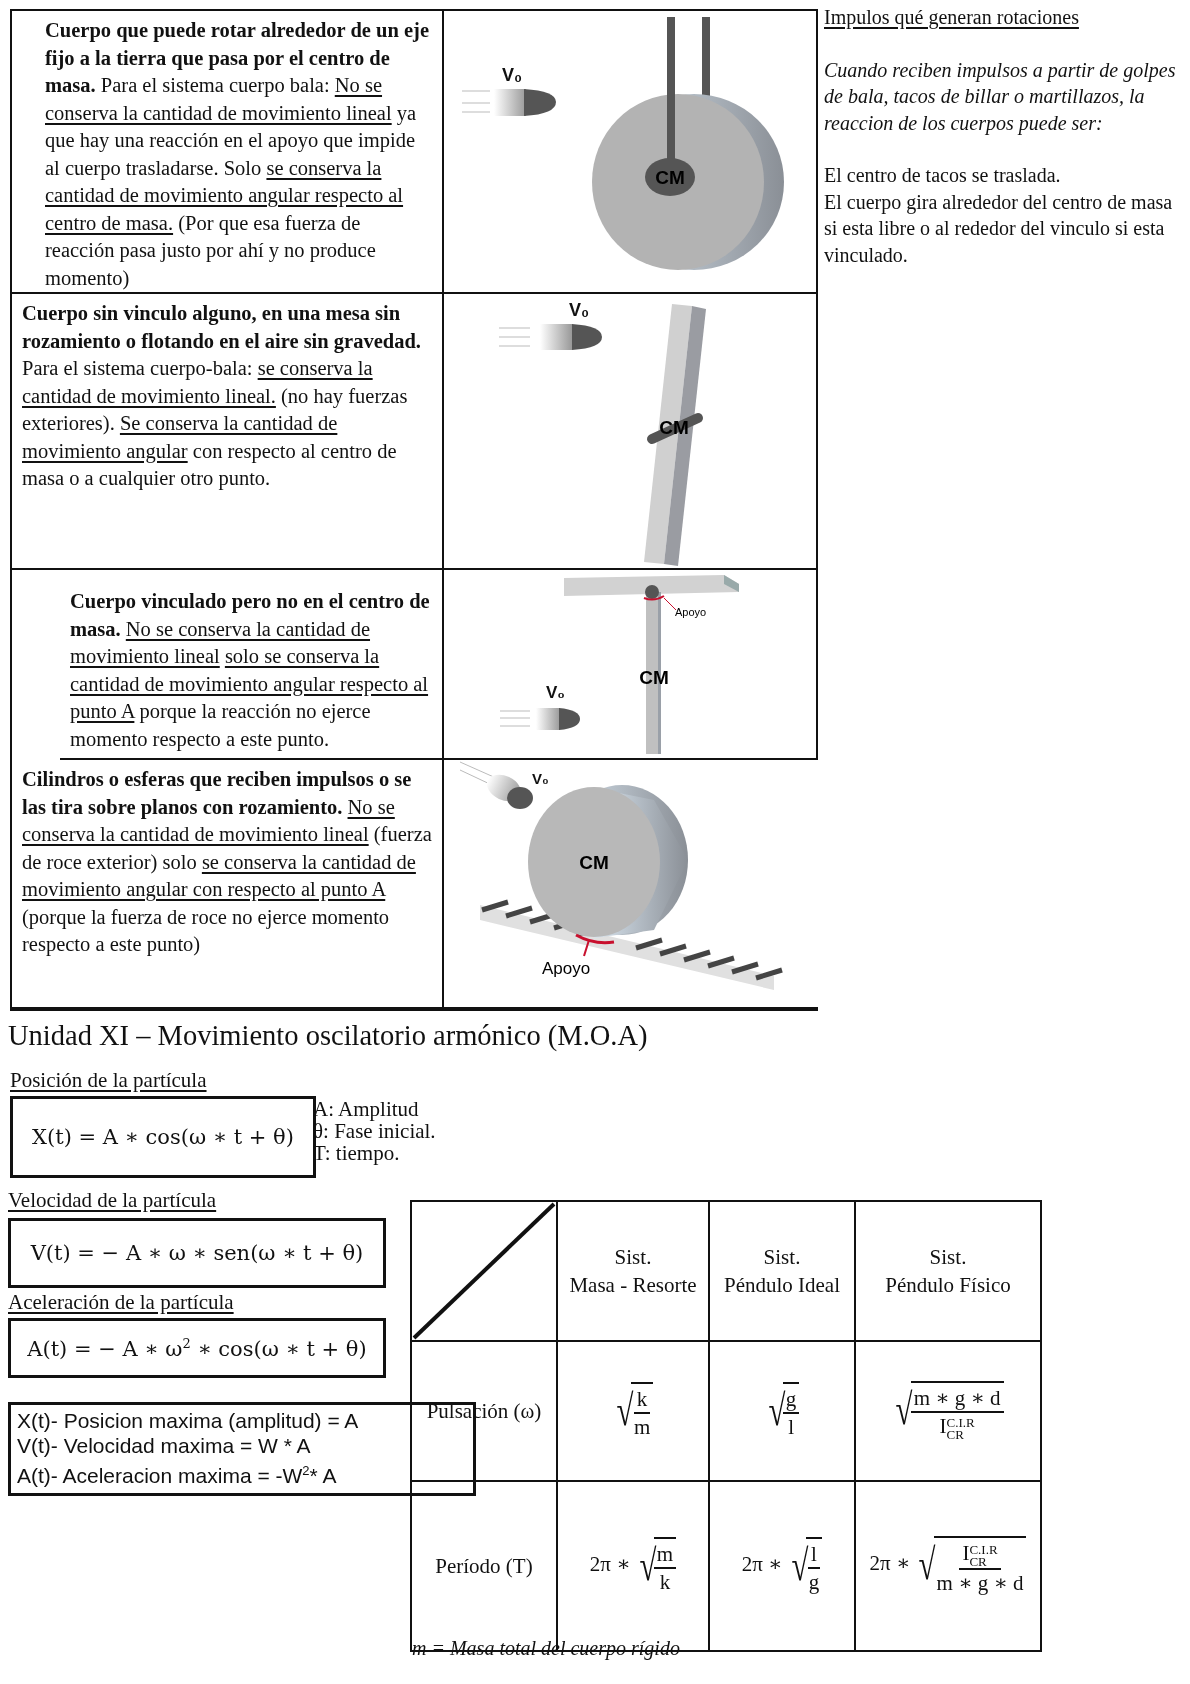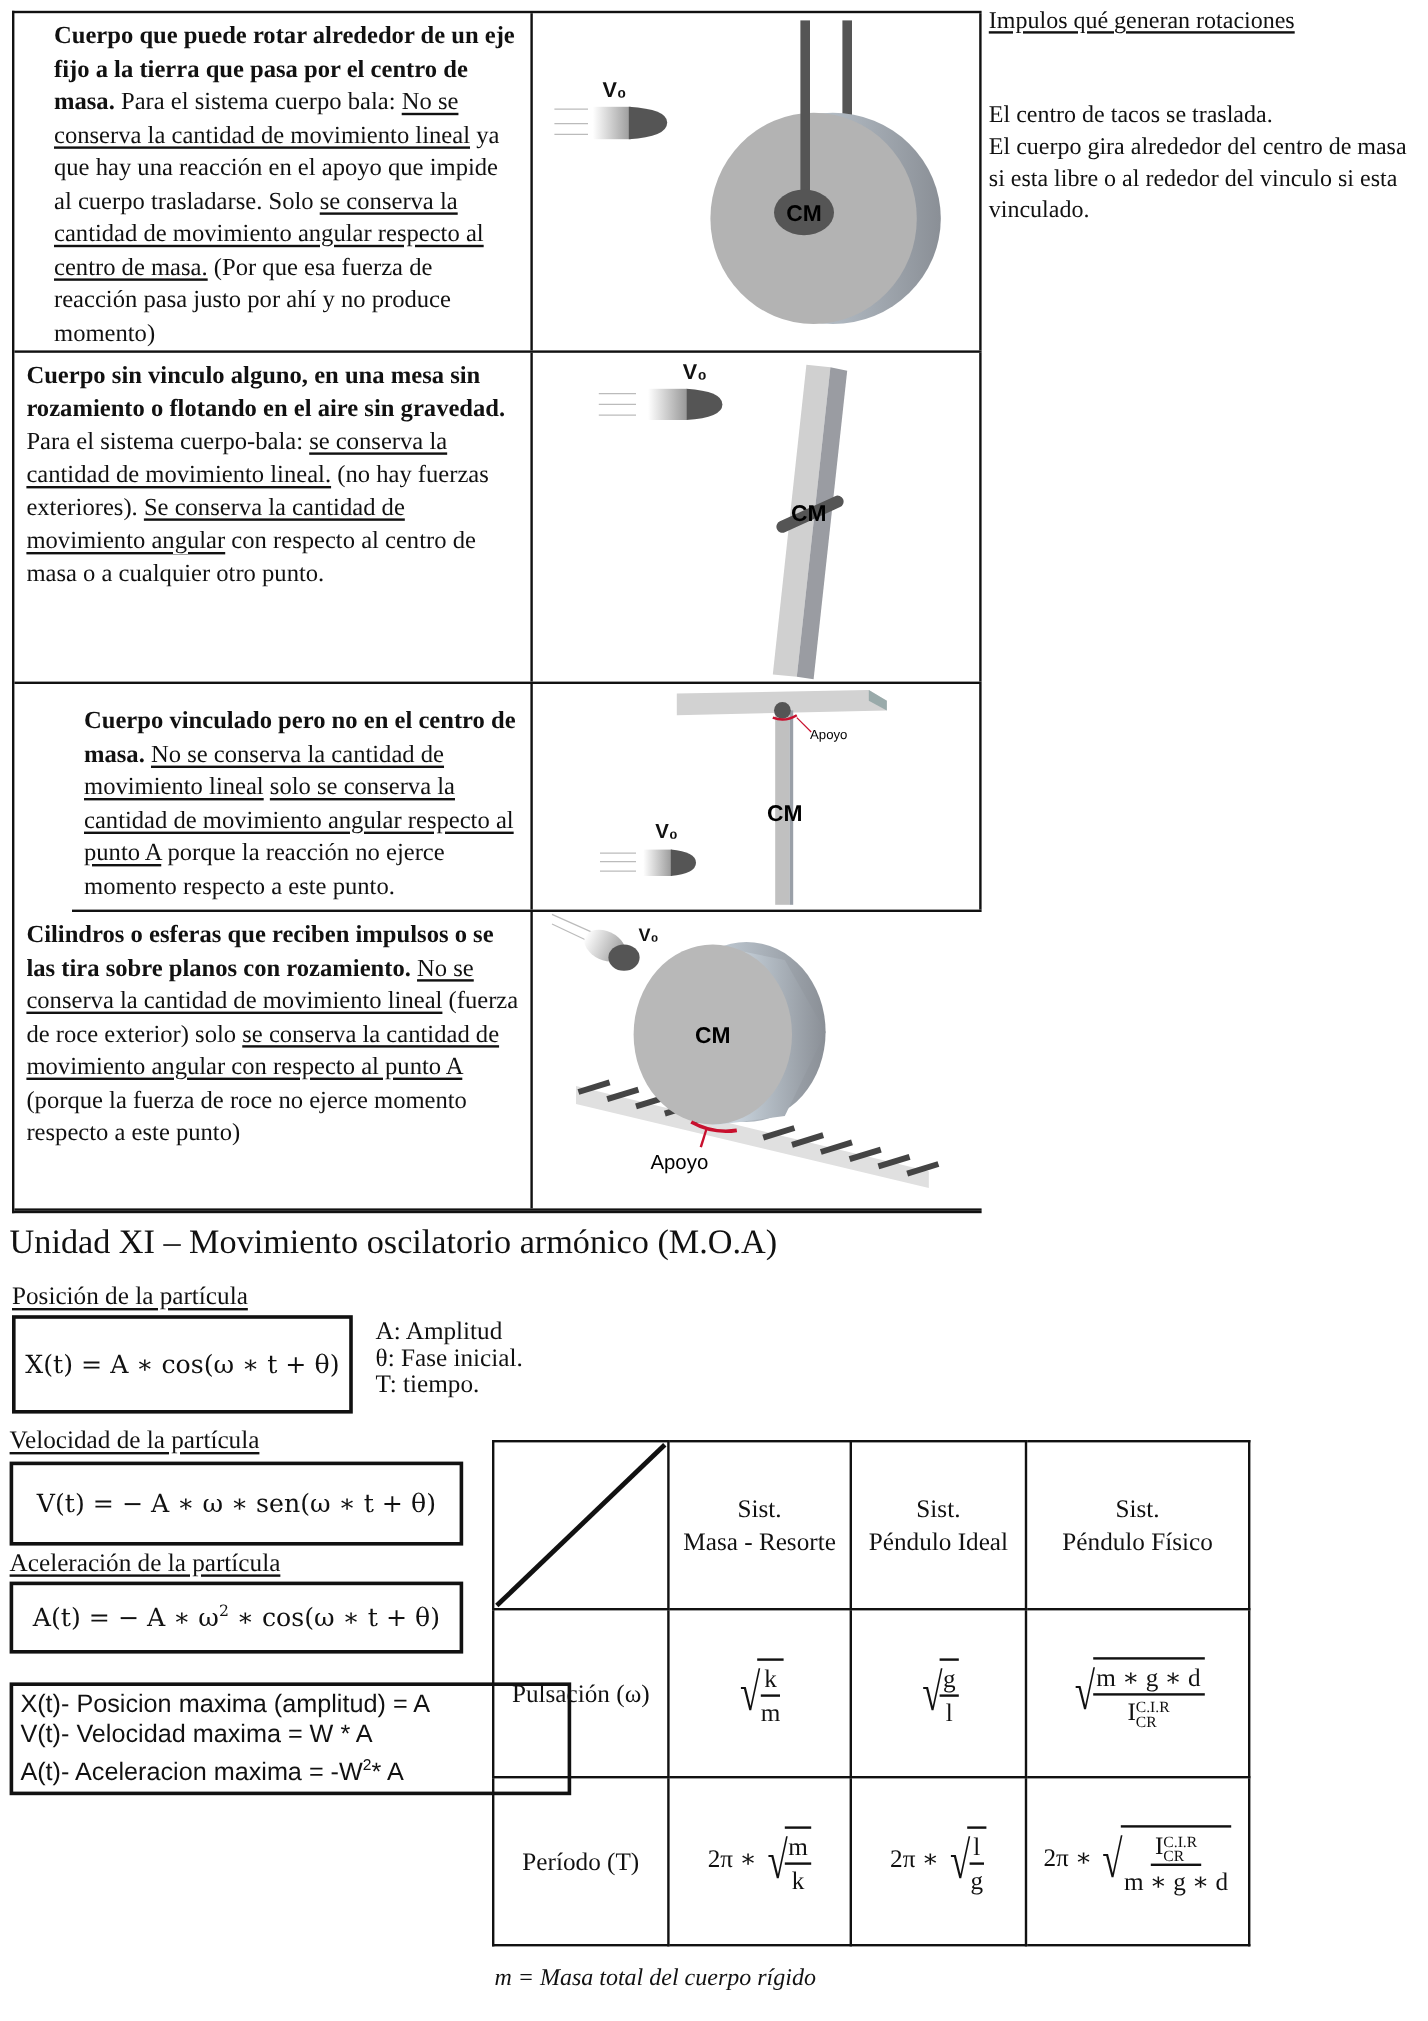--- a/index.html
+++ b/index.html
@@ -30,21 +30,21 @@
           font-family:"DejaVu Serif", serif; font-size:21px; white-space:nowrap; }
   .legend { position:absolute; left:313px; top:1098px; font-size:21px; line-height:22px; }
   .maxbox { position:absolute; left:8px; top:1402px; width:468px; height:94px; border:3px solid #111; box-sizing:border-box;
             font-family:"Liberation Sans", sans-serif; font-size:21px; line-height:25px; padding:3px 6px; white-space:nowrap; }
   sup { font-size:0.62em; }
 
   
   .ftable { position:absolute; left:410px; top:1200px; border-collapse:collapse; }
   .ftable td { border:2.5px solid #111; text-align:center; vertical-align:middle; padding:0; font-size:21px; }
   .col0 { width:144px; } .col1 { width:150px; } .col2 { width:144px; } .col3 { width:184px; }
-  .rowh { height:138px; } .rowp { height:140px; } .rowt { height:140px;margin-top:12px; }
+  .rowh { height:138px; } .rowp { height:140px; } .rowt { height:170px;margin-top:12px; }
   .hdr { line-height:28px; }
   .diag { position:relative; }
   .frac { display:inline-flex; flex-direction:column; align-items:center; vertical-align:middle; }
   .frac .num { border-bottom:2.5px solid #111; padding:0 3px; line-height:26px; }
   .frac .den { line-height:26px; padding:0 3px; }
   .sqrt { display:inline-flex; align-items:stretch; vertical-align:middle; }
   .sqrt .rad { font-size:44px; line-height:58px; transform:scaleX(0.7); margin-right:-6px; }
   .sqrt .body { border-top:2.5px solid #111; padding-top:2px; }
   .sub-sup { display:inline-flex; flex-direction:column; font-size:13px; line-height:12px; vertical-align:middle; text-align:left; }
 
@@ -176,29 +176,30 @@
         <line x1="145" y1="180" x2="140" y2="196" stroke="#c8102e" stroke-width="2"></line>
         <text x="98" y="214" class="apoyo" font-size="17">Apoyo</text>
       </svg>
     </div>
   </div>
 </div>
 
 <div class="side">
   <p><u>Impulos qué generan rotaciones</u></p>
   <p style="height:26px"></p>
+  <p class="italic">Cuando reciben impulsos a partir de golpes de bala, tacos de billar o martillazos, la reaccion de los cuerpos puede ser:</p>
   <p style="height:26px"></p>
   <p>El centro de tacos se traslada.</p>
   <p>El cuerpo gira alrededor del centro de masa si esta libre o al rededor del vinculo si esta vinculado.</p>
 </div>
 
 <div class="title">Unidad XI – Movimiento oscilatorio armónico (M.O.A)</div>
 
 <div class="heading" style="left:10px; top:1068px;">Posición de la partícula</div>
-<div class="fbox" style="left:10px; top:1096px; width:284px; height:82px;">
+<div class="fbox" style="left:10px; top:1096px; width:306px; height:82px;">
   <span>X(t) = A ∗ cos(ω ∗ t + θ)</span>
 </div>
 <div class="legend">
   <div>A: Amplitud</div>
   <div>θ: Fase inicial.</div>
   <div>T: tiempo.</div>
 </div>
 
 <div class="heading" style="left:8px; top:1188px;">Velocidad de la partícula</div>
 <div class="fbox" style="left:8px; top:1218px; width:378px; height:70px;">

